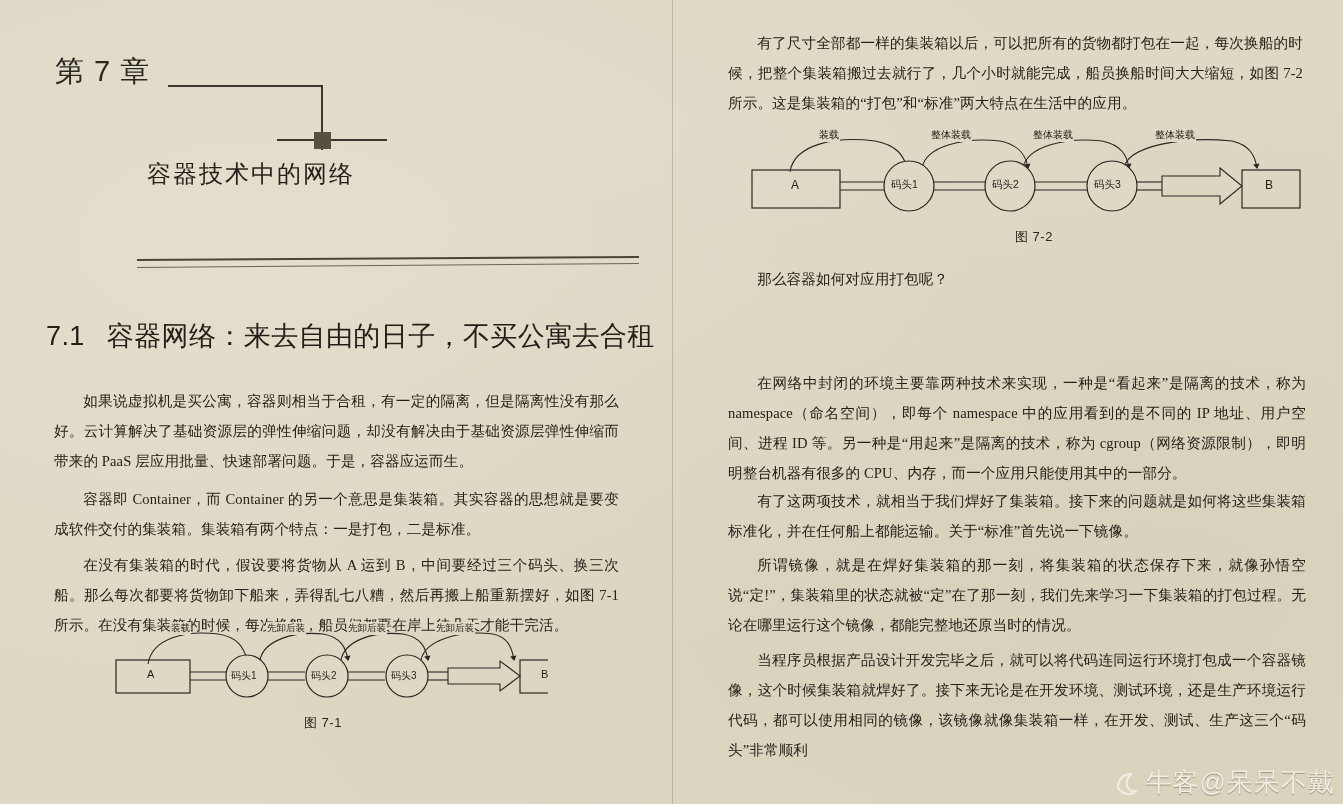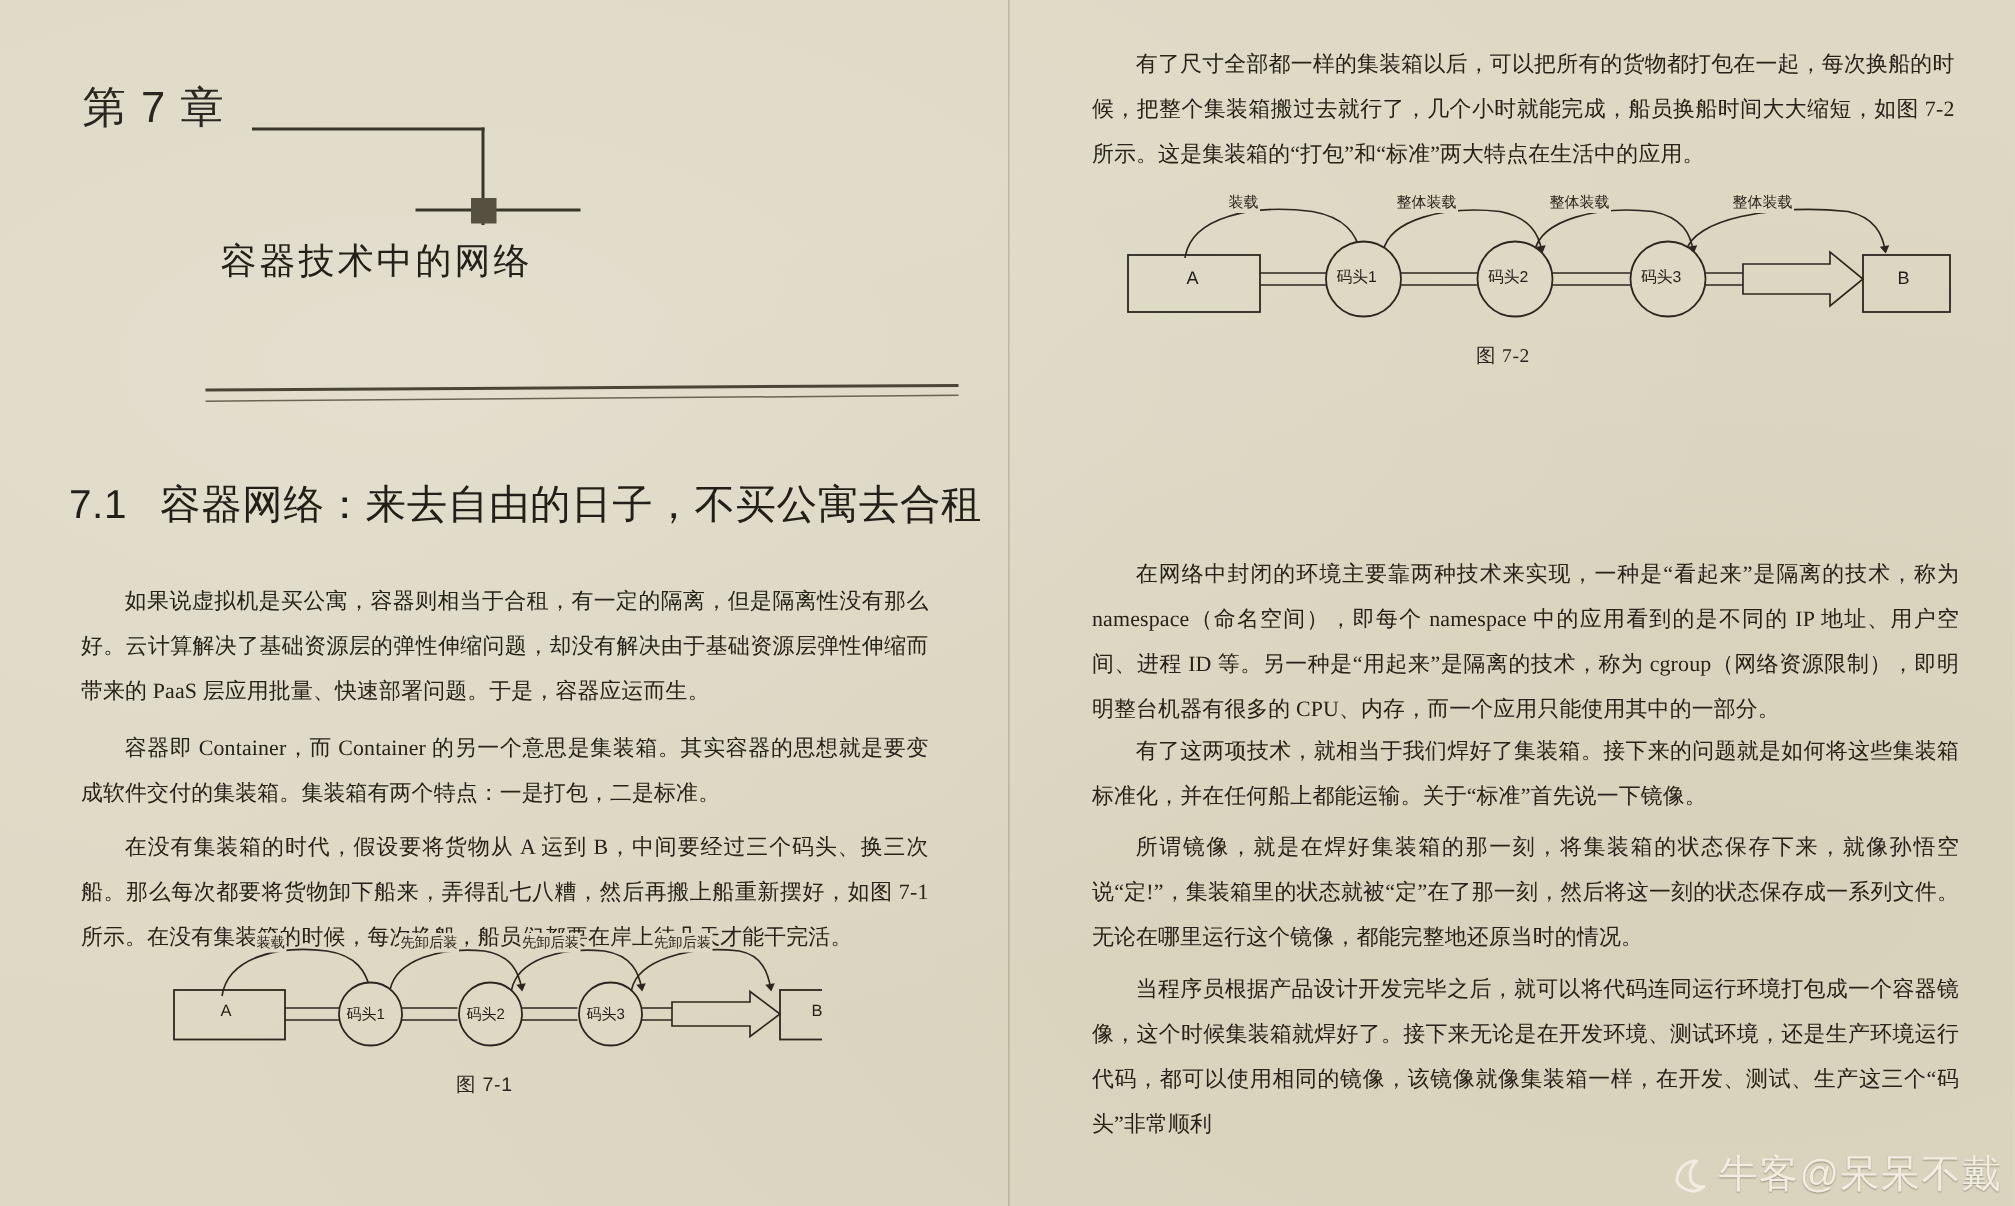--- a/index.html
+++ b/index.html
@@ -312,30 +312,31 @@
         <span style="position:absolute; left:49px; top:50px; font-family:'Liberation Sans',sans-serif; font-size:12px;">A</span>
         <span style="position:absolute; left:149px; top:50px; font-family:'Liberation Sans',sans-serif; font-size:10.5px;">码头1</span>
         <span style="position:absolute; left:250px; top:50px; font-family:'Liberation Sans',sans-serif; font-size:10.5px;">码头2</span>
         <span style="position:absolute; left:352px; top:50px; font-family:'Liberation Sans',sans-serif; font-size:10.5px;">码头3</span>
         <span style="position:absolute; left:523px; top:50px; font-family:'Liberation Sans',sans-serif; font-size:12px;">B</span>
         <span style="position:absolute; left:76px; top:0px; font-family:'Liberation Sans',sans-serif; font-size:10px; background:#ded8c4; padding:0 1px;">装载</span>
         <span style="position:absolute; left:188px; top:0px; font-family:'Liberation Sans',sans-serif; font-size:10px; background:#ded8c4; padding:0 1px;">整体装载</span>
         <span style="position:absolute; left:290px; top:0px; font-family:'Liberation Sans',sans-serif; font-size:10px; background:#ded8c4; padding:0 1px;">整体装载</span>
         <span style="position:absolute; left:412px; top:0px; font-family:'Liberation Sans',sans-serif; font-size:10px; background:#ded8c4; padding:0 1px;">整体装载</span>
       </div>
-      <div class="fig-caption" style="left:242px; top:100px;font-family:Liberation Serif, serif;">图 7-2</div>
+      <div class="fig-caption" style="left:273px; top:100px;">图 7-2</div>
     </div>
 
+    <div class="para rp" style="top:264px; left:56px; width:575px;">那么容器如何对应用打包呢？</div>
 
 
     <div class="para rp" style="top:368px; left:56px; width:578px;">在网络中封闭的环境主要靠两种技术来实现，一种是“看起来”是隔离的技术，称为 namespace（命名空间），即每个 namespace 中的应用看到的是不同的 IP 地址、用户空间、进程 ID 等。另一种是“用起来”是隔离的技术，称为 cgroup（网络资源限制），即明明整台机器有很多的 CPU、内存，而一个应用只能使用其中的一部分。</div>
 
     <div class="para rp" style="top:486px; left:56px; width:578px;">有了这两项技术，就相当于我们焊好了集装箱。接下来的问题就是如何将这些集装箱标准化，并在任何船上都能运输。关于“标准”首先说一下镜像。</div>
 
-    <div class="para rp" style="top:550px; left:56px; width:578px;">所谓镜像，就是在焊好集装箱的那一刻，将集装箱的状态保存下来，就像孙悟空说“定!”，集装箱里的状态就被“定”在了那一刻，然后将这一刻的状态保存成一系列文件。无论在哪里运行这个镜像，都能完整地还原当时的情况。</div>
+    <div class="para rp" style="top:550px; left:56px; width:578px;">所谓镜像，就是在焊好集装箱的那一刻，将集装箱的状态保存下来，就像孙悟空说“定!”，集装箱里的状态就被“定”在了那一刻，我们先来学习一下集装箱的打包过程。无论在哪里运行这个镜像，都能完整地还原当时的情况。</div>
 
     <div class="para rp" style="top:645px; left:56px; width:578px;">当程序员根据产品设计开发完毕之后，就可以将代码连同运行环境打包成一个容器镜像，这个时候集装箱就焊好了。接下来无论是在开发环境、测试环境，还是生产环境运行代码，都可以使用相同的镜像，该镜像就像集装箱一样，在开发、测试、生产这三个“码头”非常顺利</div>
 
   </div>
 
   <div class="watermark">
     <span class="wm-logo">
       <svg width="26" height="26" viewBox="0 0 26 26">
         <path d="M4,17 C4,9 10,4 17,4 C13,8 12,12 13,16 C14,20 18,22 22,21
                  C19,24 14,25 10,23 C6,21 4,19 4,17 Z" fill="none" stroke="#f3efe4" stroke-width="2" stroke-linejoin="round"></path>

